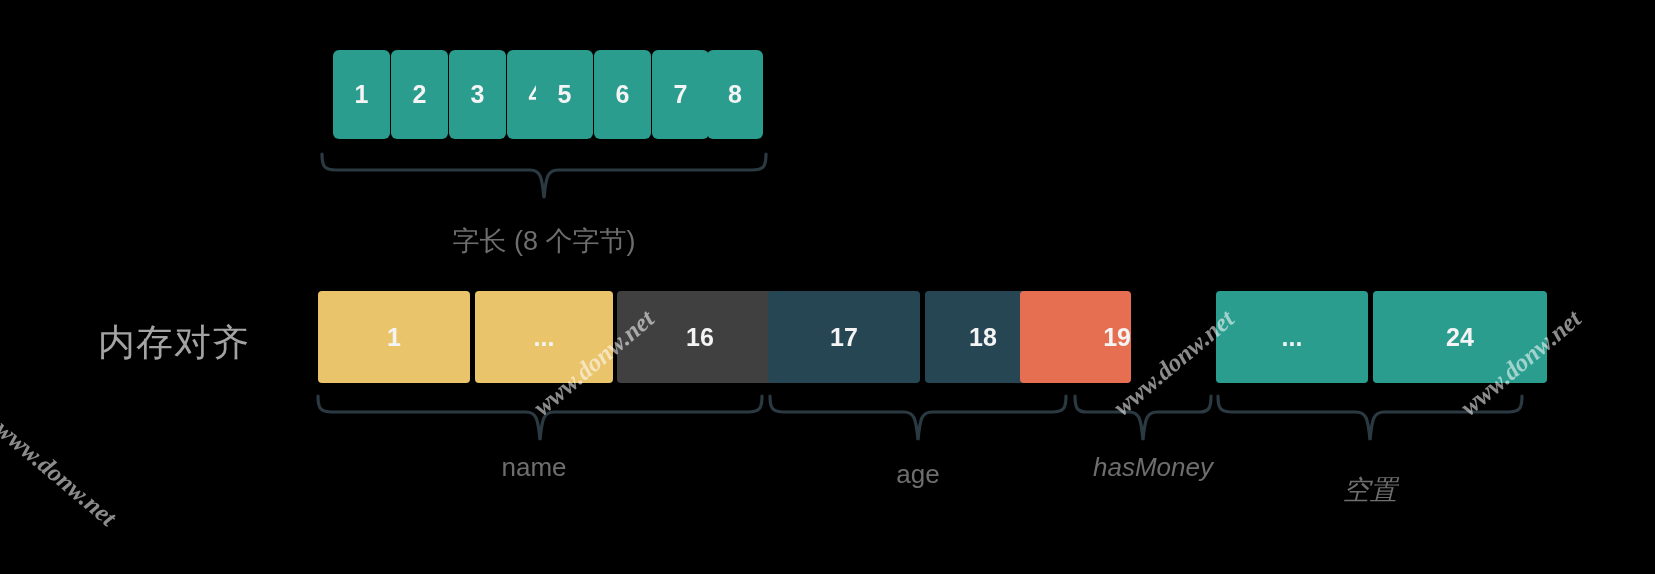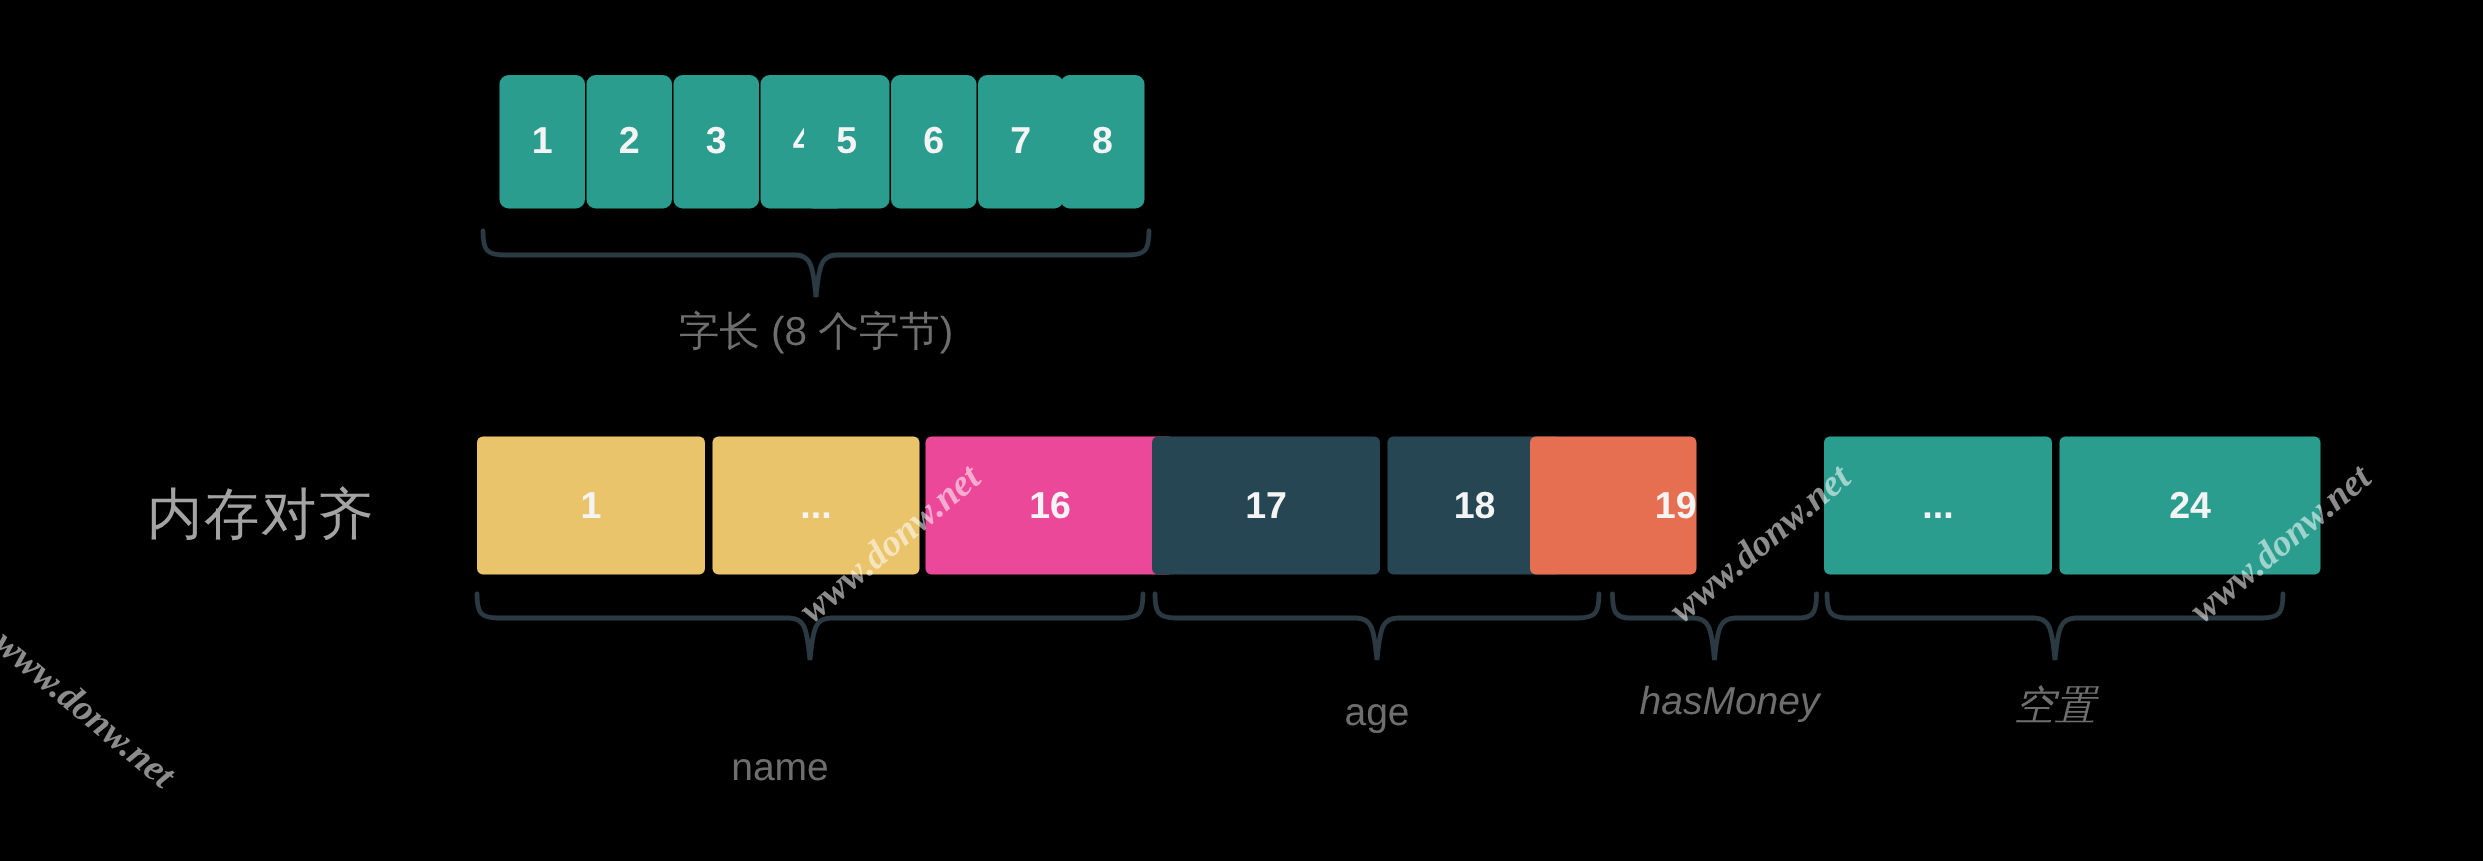--- a/index.html
+++ b/index.html
@@ -84,21 +84,21 @@
   .brace svg { display: block; }
 
   .brace-label {
     position: absolute;
     color: #6e6e6e;
     font-size: 26px;
     white-space: nowrap;
     text-align: center;
     transform: translateX(-50%);
   }
-  .brace-label.cjk { font-size: 27px; }
+  .brace-label.cjk { font-size: 27px; margin-top: 20px; }
 </style>
 </head>
 <body>
 
 <div class="stage">
 
   <div class="row1">
     <div class="cell" style="left:333px;width:57px;background:#2a9d8f;">
       <span>1</span>
     </div>
@@ -134,21 +134,21 @@
 
   <div class="row-label">内存对齐</div>
 
   <div class="row2">
     <div class="cell" style="left:318px;width:152px;background:#e9c46a;">
       <span>1</span>
     </div>
     <div class="cell" style="left:475px;width:138px;background:#e9c46a;">
       <span>...</span>
     </div>
-    <div class="cell" style="left:617px;width:166px;background:#ec4899;align-items:center;">
+    <div class="cell" style="left:617px;width:166px;background:#404040;align-items:center;">
       <span>16</span>
     </div>
     <div class="cell" style="left:768px;width:152px;background:#264653;">
       <span>17</span>
     </div>
     <div class="cell" style="left:925px;width:116px;background:#264653;">
       <span>18</span>
     </div>
     <div class="cell" style="left:1020px;width:111px;background:#e76f51;justify-content:flex-end;">
       <span>19</span>
@@ -159,21 +159,21 @@
     <div class="cell" style="left:1373px;width:174px;background:#2a9d8f;">
       <span>24</span>
     </div>
   </div>
 
   <div class="brace" style="left:314px;top:394px;">
     <svg width="452" height="50" viewBox="0 0 452 50" fill="none">
       <path d="M4 2 C4 14, 6 18, 18 18 L212 18 C222 18, 224 24, 226 46 C228 24, 230 18, 240 18 L434 18 C446 18, 448 14, 448 2" stroke="#2b3a42" stroke-width="3.2" stroke-linecap="round" fill="none"></path>
     </svg>
   </div>
-  <div class="brace-label" style="left:520px;top:452px;margin-top:44px;">name</div>
+  <div class="brace-label" style="left:534px;top:452px;">name</div>
 
   <div class="brace" style="left:766px;top:394px;">
     <svg width="304" height="50" viewBox="0 0 304 50" fill="none">
       <path d="M4 2 C4 14, 6 18, 18 18 L138 18 C148 18, 150 24, 152 46 C154 24, 156 18, 166 18 L286 18 C298 18, 300 14, 300 2" stroke="#2b3a42" stroke-width="3.2" stroke-linecap="round" fill="none"></path>
     </svg>
   </div>
   <div class="brace-label" style="left:918px;top:459px;text-align:center;">age</div>
 
   <div class="brace" style="left:1071px;top:394px;">
     <svg width="144" height="50" viewBox="0 0 144 50" fill="none">

